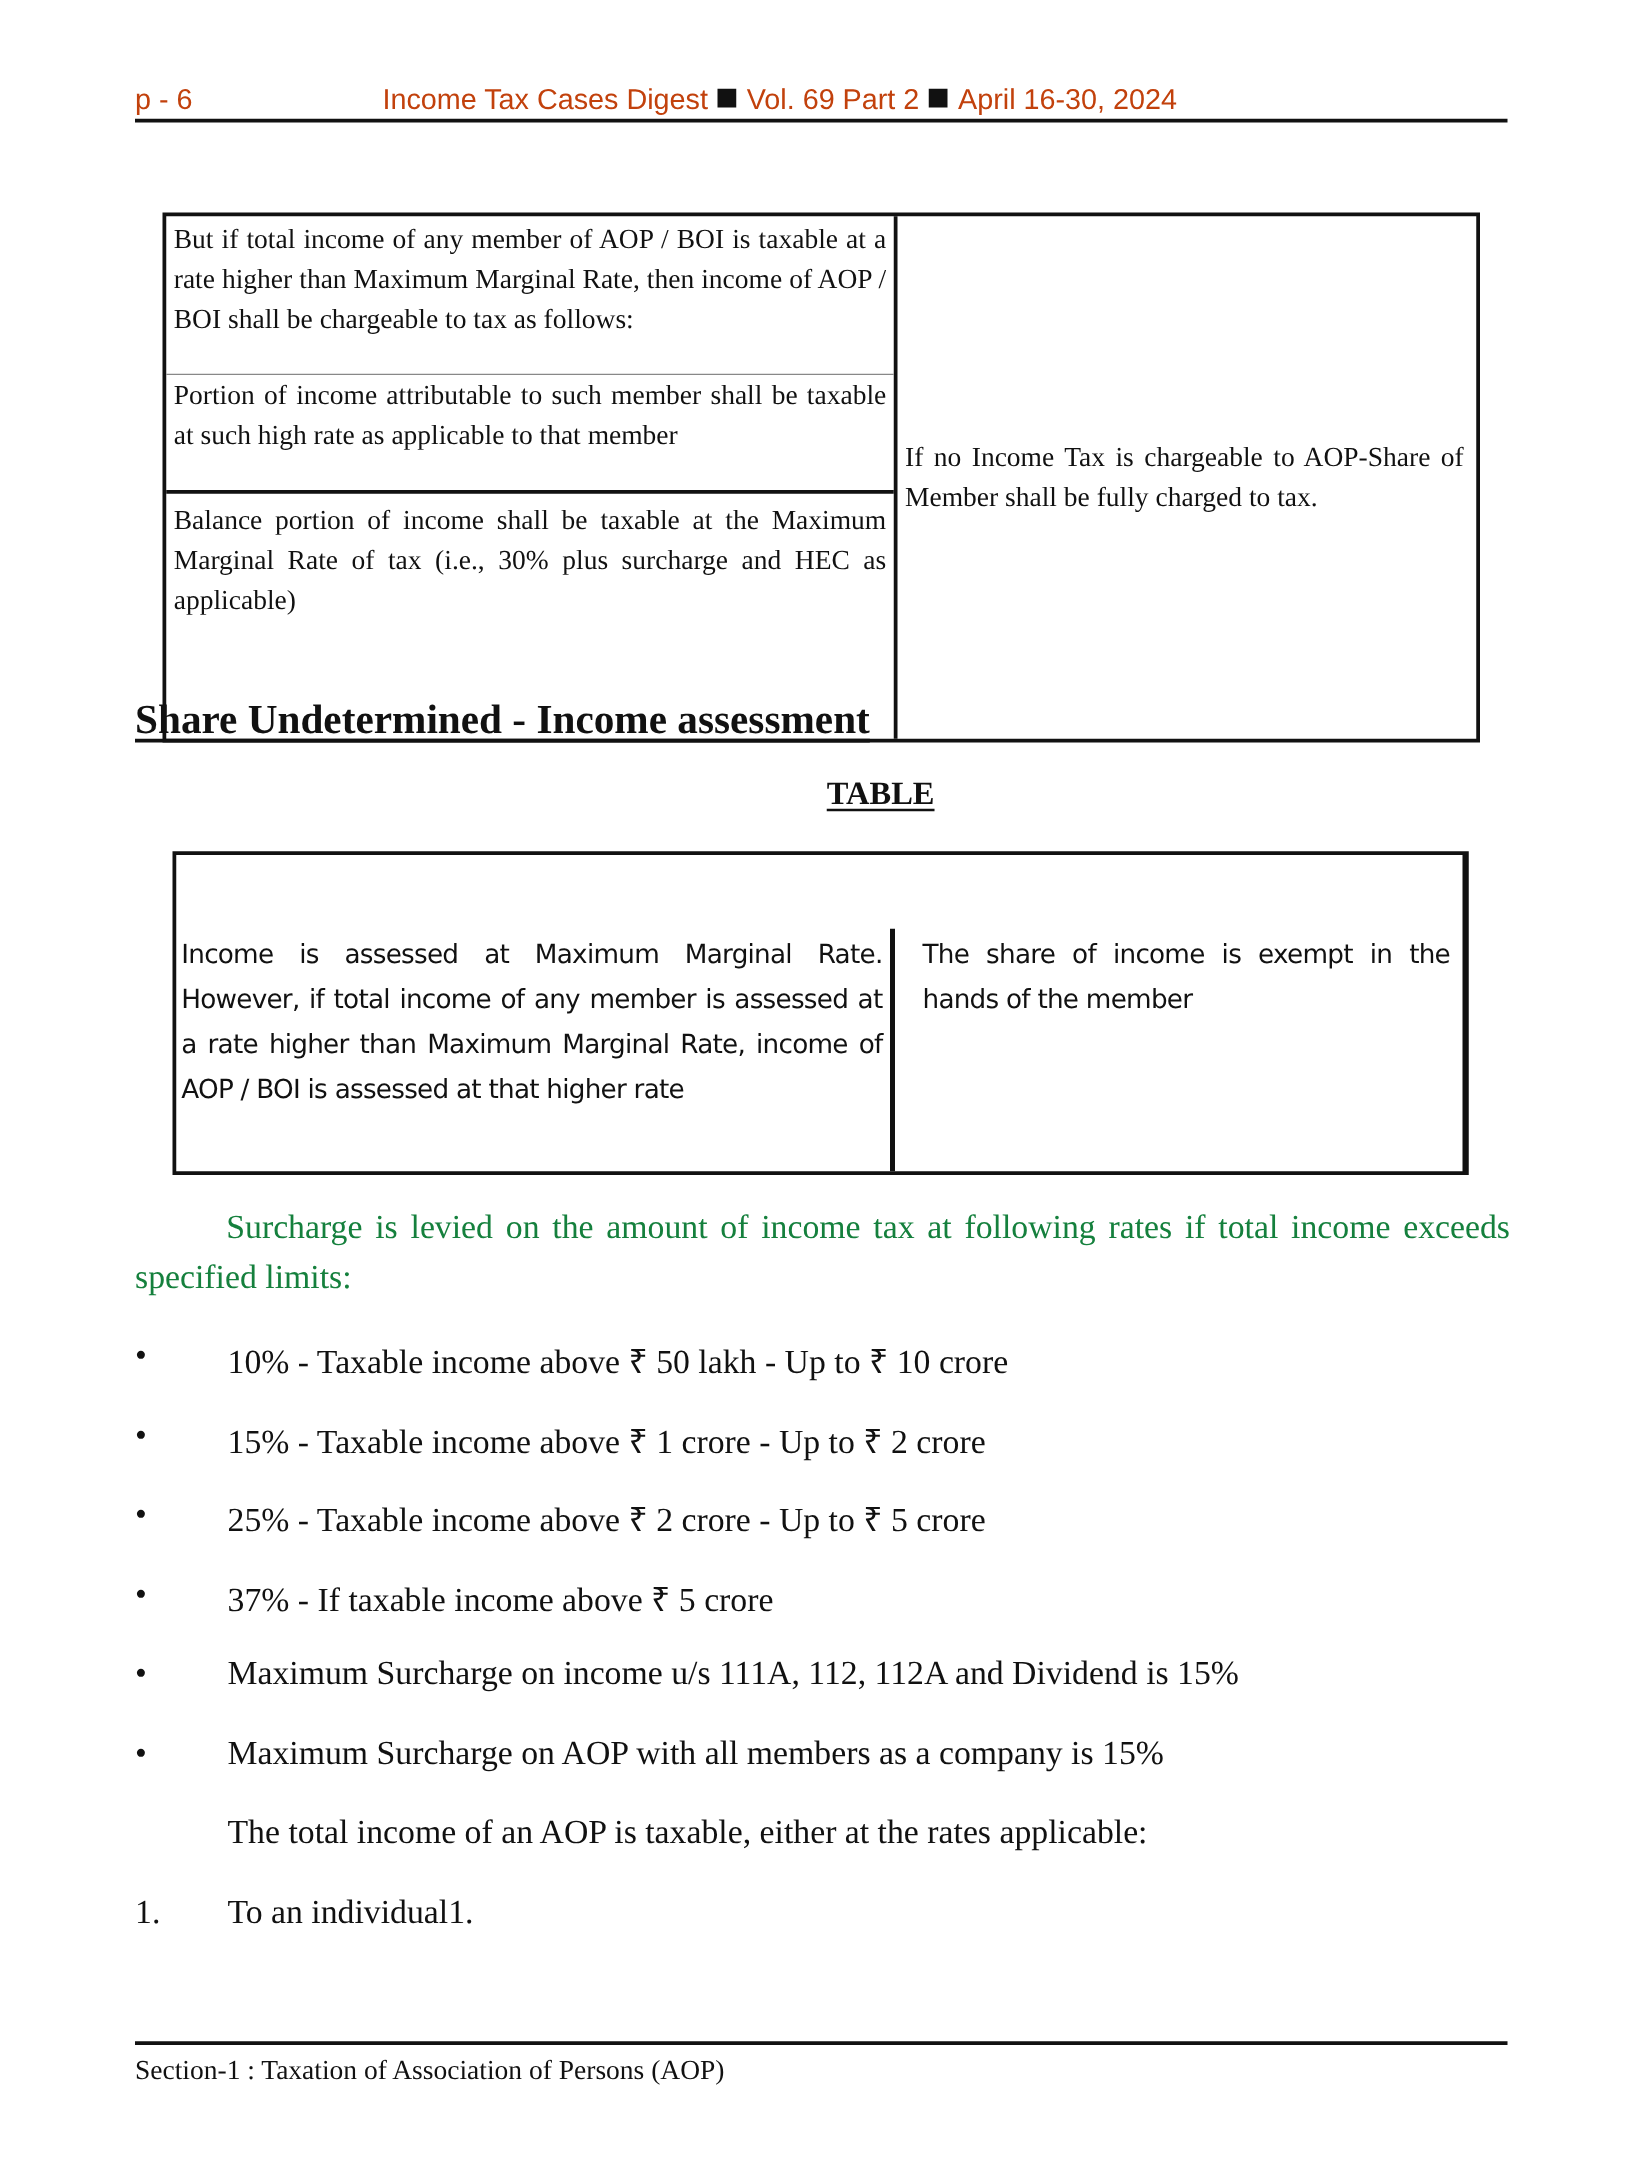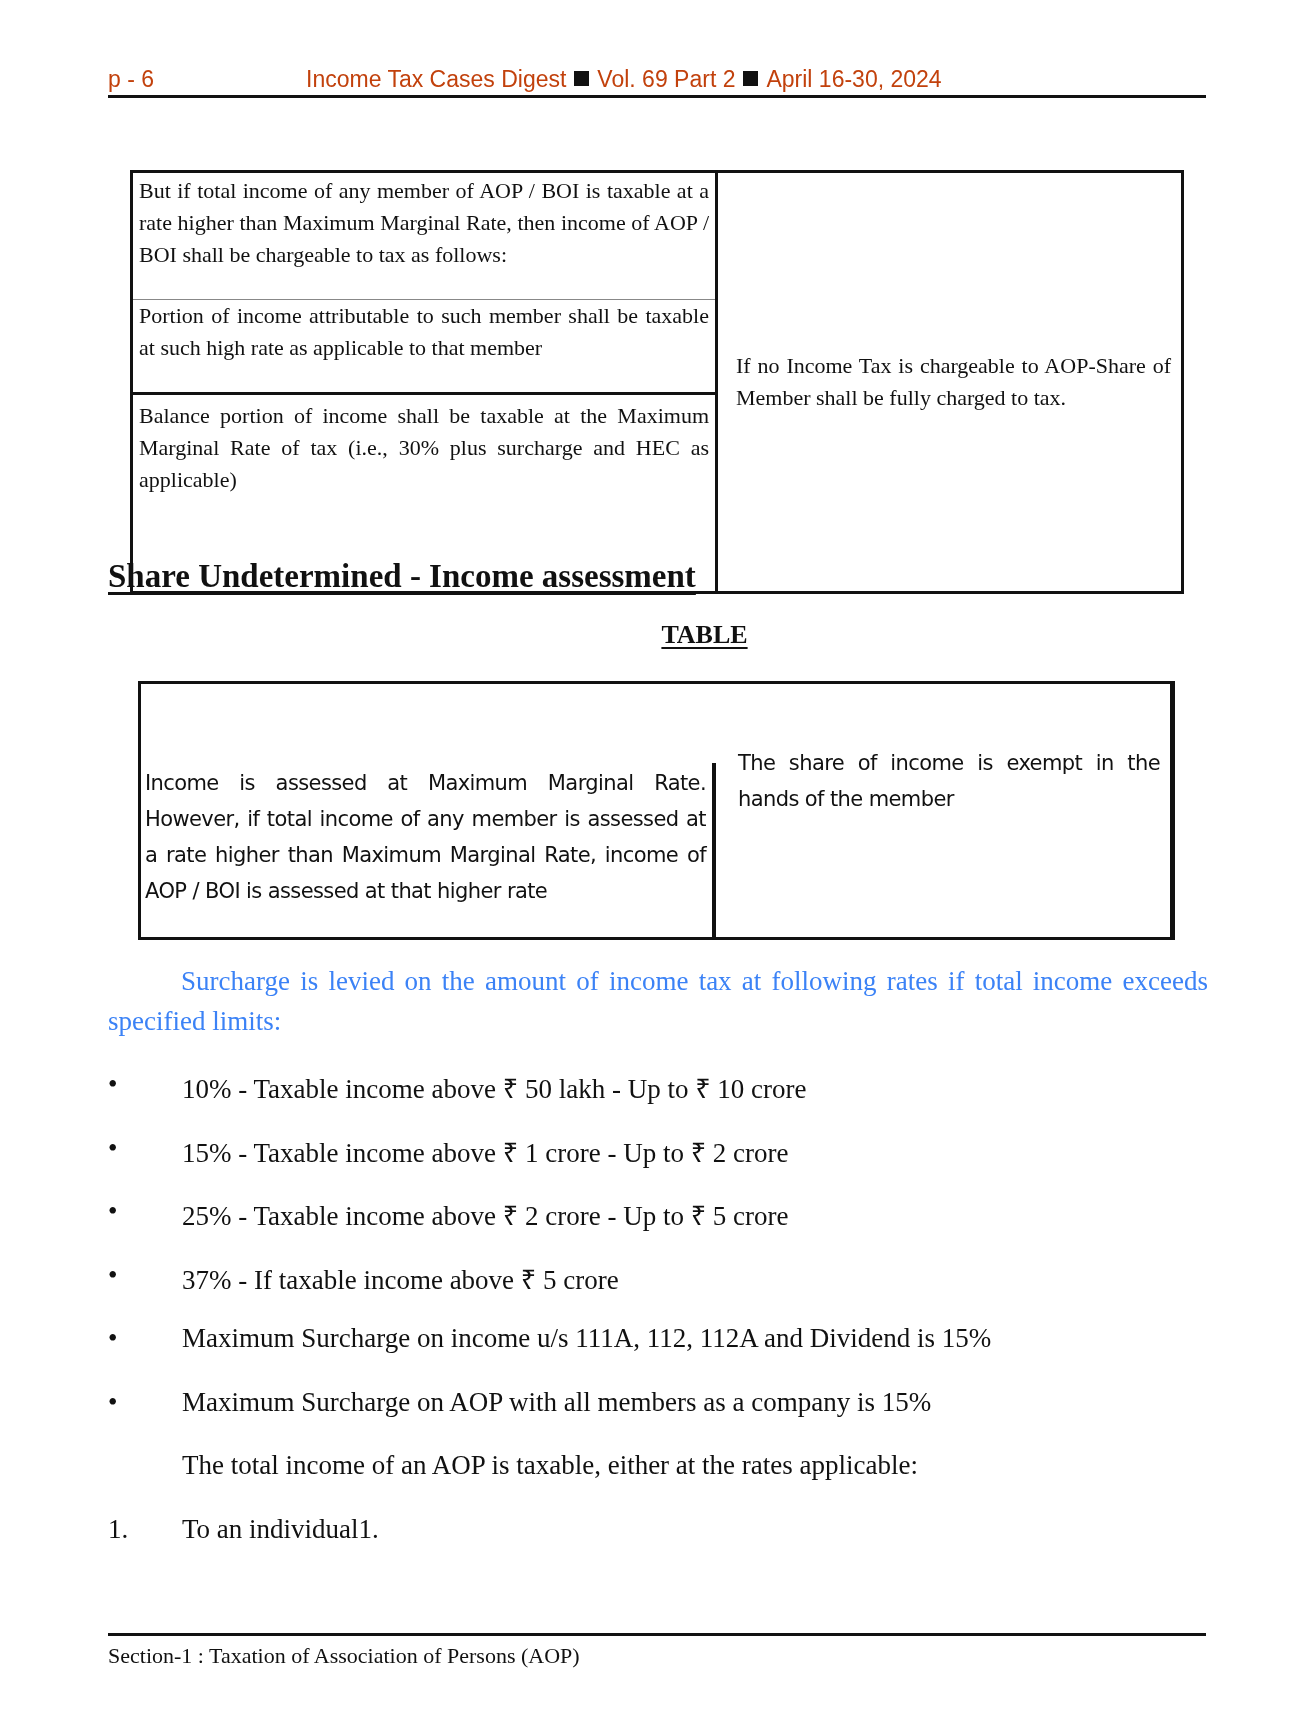--- a/index.html
+++ b/index.html
@@ -13,39 +13,39 @@
   .hdr .sq { display: inline-block; width: 15px; height: 15px; background: #111; margin: 0 8px; vertical-align: 1px; }
   .hdr-rule { left: 108px; top: 95px; width: 1098px; height: 3px; background: #111; }
 
   
   .t1 { left: 130px; top: 170px; width: 1054px; height: 424px; border: 3px solid #111; box-sizing: border-box; font-family: "Liberation Serif", serif; font-size: 22px; line-height: 32px; }
   .t1 .colL { position: absolute; left: 0; top: 0; width: 585px; height: 100%; border-right: 3px solid #111; box-sizing: border-box; }
   .t1 .c { position: absolute; left: 0; width: 100%; padding: 0 6px; box-sizing: border-box; text-align: justify; }
   .t1 .c1 { top: 2px; height: 125px; border-bottom: 1px solid #888; }
   .t1 .c2 { top: 127px; height: 95px; border-bottom: 3px solid #111; }
   .t1 .c3 { top: 225px; height: 108px; padding-top: 2px; }
-  .t1 .colR { position: absolute; left: 585px; top: 0; right: 0; height: 100%; padding: 0 10px 0 6px; box-sizing: border-box; display: flex; align-items: center; text-align: justify; margin-left: 12px; }
+  .t1 .colR { position: absolute; left: 585px; top: 0; right: 0; height: 100%; padding: 0 10px 0 6px; box-sizing: border-box; display: flex; align-items: center; text-align: justify; }
 
   
   .h2 { left: 108px; top: 558px; font-family: "Liberation Serif", serif; font-weight: bold; font-size: 33px; text-decoration: underline; text-underline-offset: 5px; white-space: nowrap; }
   .tbl-cap { left: 0; width: 1315px; top: 620px; text-align: center; font-family: "Liberation Serif", serif; font-weight: bold; font-size: 26px; padding-left: 47px; }
   .tbl-cap span { text-decoration: underline; text-underline-offset: 4px; }
 
   
   .t2 { left: 138px; top: 681px; width: 1037px; height: 259px; border: 3px solid #111; border-right-width: 5px; box-sizing: border-box; font-family: "DejaVu Sans", sans-serif; font-size: 21px; line-height: 36px; }
   .t2 .head { position: absolute; left: 0; top: 0; right: 0; height: 56px; border-bottom: 3px solid #111; display: flex; }
   .t2 .head div { display: flex; align-items: center; justify-content: center; font-weight: bold; font-size: 22px; }
   .t2 .hL { width: 575px; border-right: 4px solid #111; }
   .t2 .hR { flex: 1; }
   .t2 .body { position: absolute; left: 0; top: 59px; right: 0; bottom: 0; display: flex; }
-  .t2 .bL { width: 575px; border-right: 4px solid #111; padding: 2px 6px 0 4px; box-sizing: border-box; text-align: justify; letter-spacing: -0.6px; margin-top: 20px; }
+  .t2 .bL { width: 575px; border-right: 4px solid #111; padding: 2px 6px 0 4px; box-sizing: border-box; text-align: justify; letter-spacing: -0.6px; }
   .t2 .bR { flex: 1; padding: 2px 10px 0 22px; box-sizing: border-box; text-align: justify; letter-spacing: -0.6px; }
 
   
-  .para { font-family: "Liberation Serif", serif; font-size: 27px; line-height: 40px; color: #3b82f6; }
+  .para { font-family: "Liberation Serif", serif; font-size: 27px; line-height: 40px; color: #15803d; }
   .p1 { left: 108px; top: 961px; width: 1100px; text-align: justify; text-indent: 73px; }
   .li { position: absolute; left: 108px; font-family: "Liberation Serif", serif; font-size: 27px; white-space: nowrap; }
   .li .mk { position: absolute; left: 0; width: 30px; }
   .li .tx { position: absolute; left: 74px; }
 
   
   .ftr-rule { left: 108px; top: 1633px; width: 1098px; height: 3px; background: #111; }
   .ftr { left: 108px; top: 1643px; font-family: "Liberation Serif", serif; font-size: 22px; white-space: nowrap; }
 </style>
 </head>

